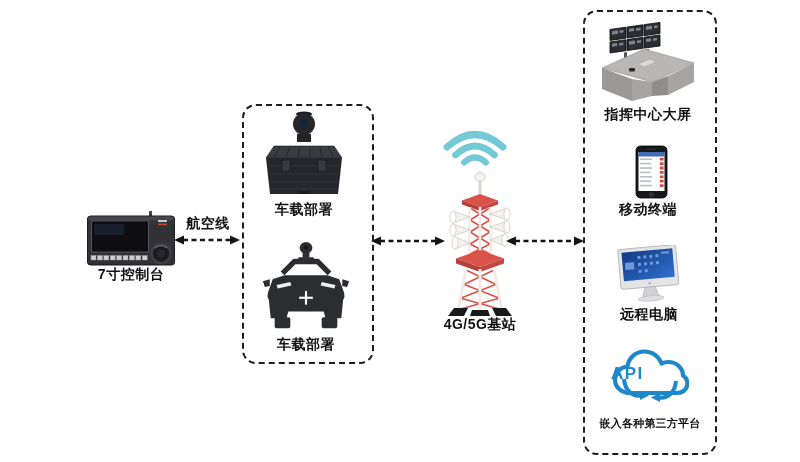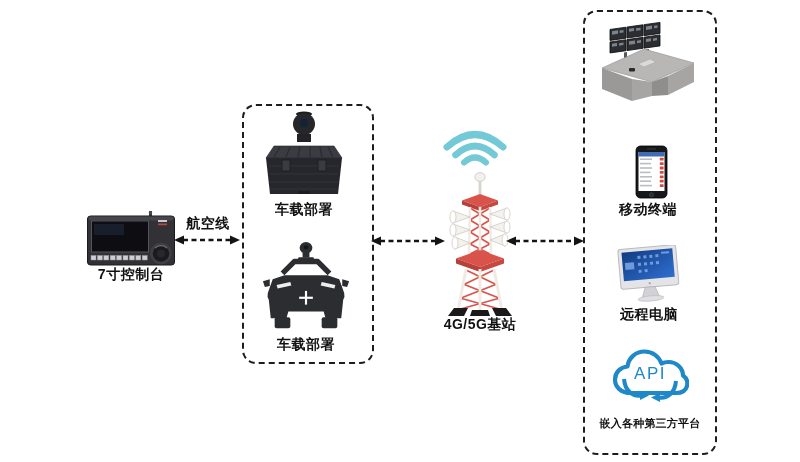--- a/index.html
+++ b/index.html
@@ -3,21 +3,21 @@
 <meta charset="utf-8">
 <style>
   html,body{margin:0;padding:0;background:#ffffff;}
   .canvas{position:relative;width:800px;height:462px;background:#ffffff;overflow:hidden;
           font-family:"Liberation Sans",sans-serif;}
   .abs{position:absolute;}
   .label{position:absolute;text-align:center;font-weight:700;font-size:14px;color:#111;
          letter-spacing:.5px;line-height:1.15;white-space:nowrap;}
   .label.small{font-size:11px;letter-spacing:.2px;}
   .group-box{position:absolute;border:2.4px dashed #1d1d1d;border-radius:14px;background:transparent;}
-  .api-text{position:absolute;text-align:center;font-weight:400;font-size:17px;color:#1E88C9;
+  .api-text{position:absolute;font-weight:700;font-size:17px;color:#1E88C9;
             letter-spacing:1.5px;}
   svg{display:block;}
 </style>
 </head>
 <body>
 
 <div class="canvas">
 
   <svg class="abs" style="left:86px;top:211px;" width="90" height="56" viewBox="0 0 90 56">
     <rect x="63" y="0" width="3" height="7" fill="#3a3a40"></rect>
@@ -206,20 +206,21 @@
       <rect x="40" y="25" width="3" height="9" fill="#55585b"></rect>
     </g>
     <polygon points="4,52 46,33 96,47 54,66" fill="#b8b7b5" stroke="#908f8d" stroke-width="0.6"></polygon>
     <polygon points="4,52 34,63 34,85 4,73" fill="#9a9997"></polygon>
     <polygon points="34,63 54,66 54,80 34,85" fill="#a6a5a3"></polygon>
     <polygon points="70,60 96,47 96,66 70,79" fill="#a6a5a3"></polygon>
     <polygon points="54,66 70,60 70,79 54,80" fill="#8f8e8c"></polygon>
     <polygon points="40,48 52,43 58,46 46,51" fill="#dadad8" stroke="#a7a7a5" stroke-width="0.6"></polygon>
     <rect x="31" y="52" width="6" height="3.5" rx="1" fill="#2b2b2b"></rect>
   </svg>
+  <div class="label" style="left:593px;top:106px;width:110px;">指挥中心大屏</div>
 
   <svg class="abs" style="left:635px;top:145px;" width="33" height="54" viewBox="0 0 33 54">
     <rect x="1" y="1" width="31" height="52" rx="4.5" fill="#17181c" stroke="#000000" stroke-width="0.8"></rect>
     <rect x="12" y="3.2" width="9" height="1.5" rx="0.75" fill="#2e2f35"></rect>
     <rect x="3.5" y="7" width="26" height="39" fill="#ffffff"></rect>
     <rect x="3.5" y="7" width="26" height="4.5" fill="#3f6cb3"></rect>
     <g>
       <g fill="#b9bdc4">
         <rect x="5" y="13.4" width="12" height="1.6"></rect>
           <rect x="5" y="17.8" width="11" height="1.6"></rect>

